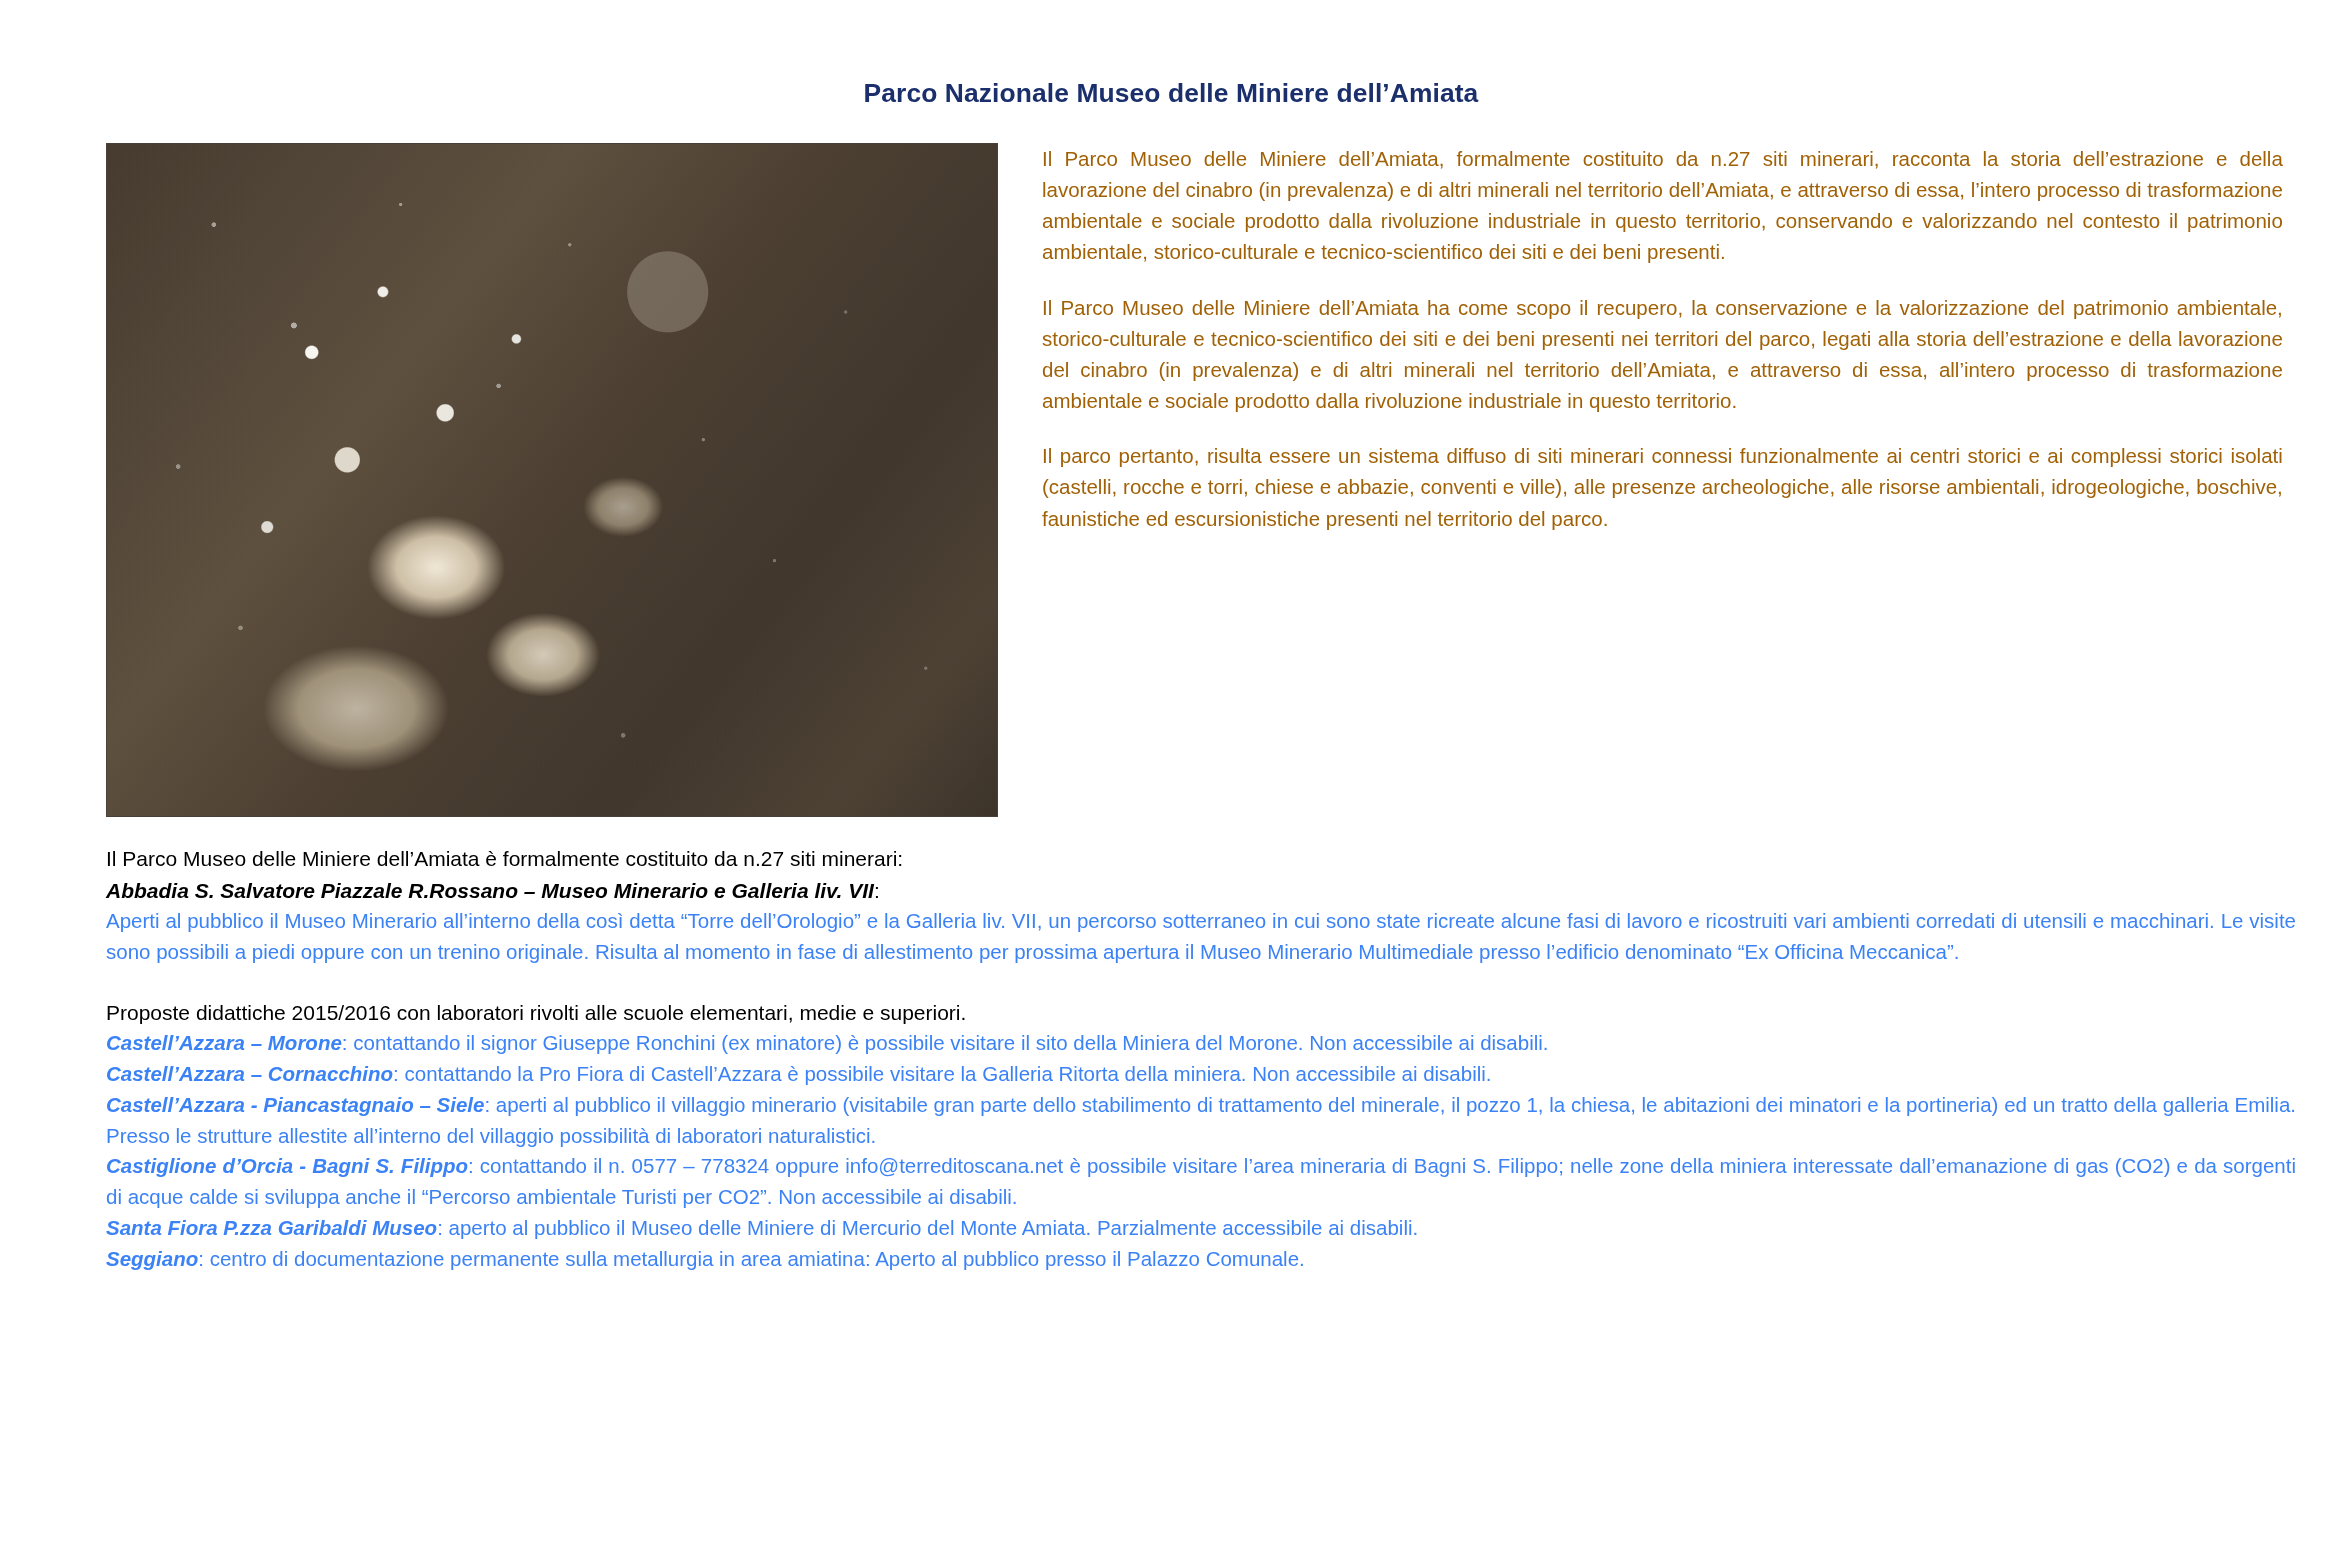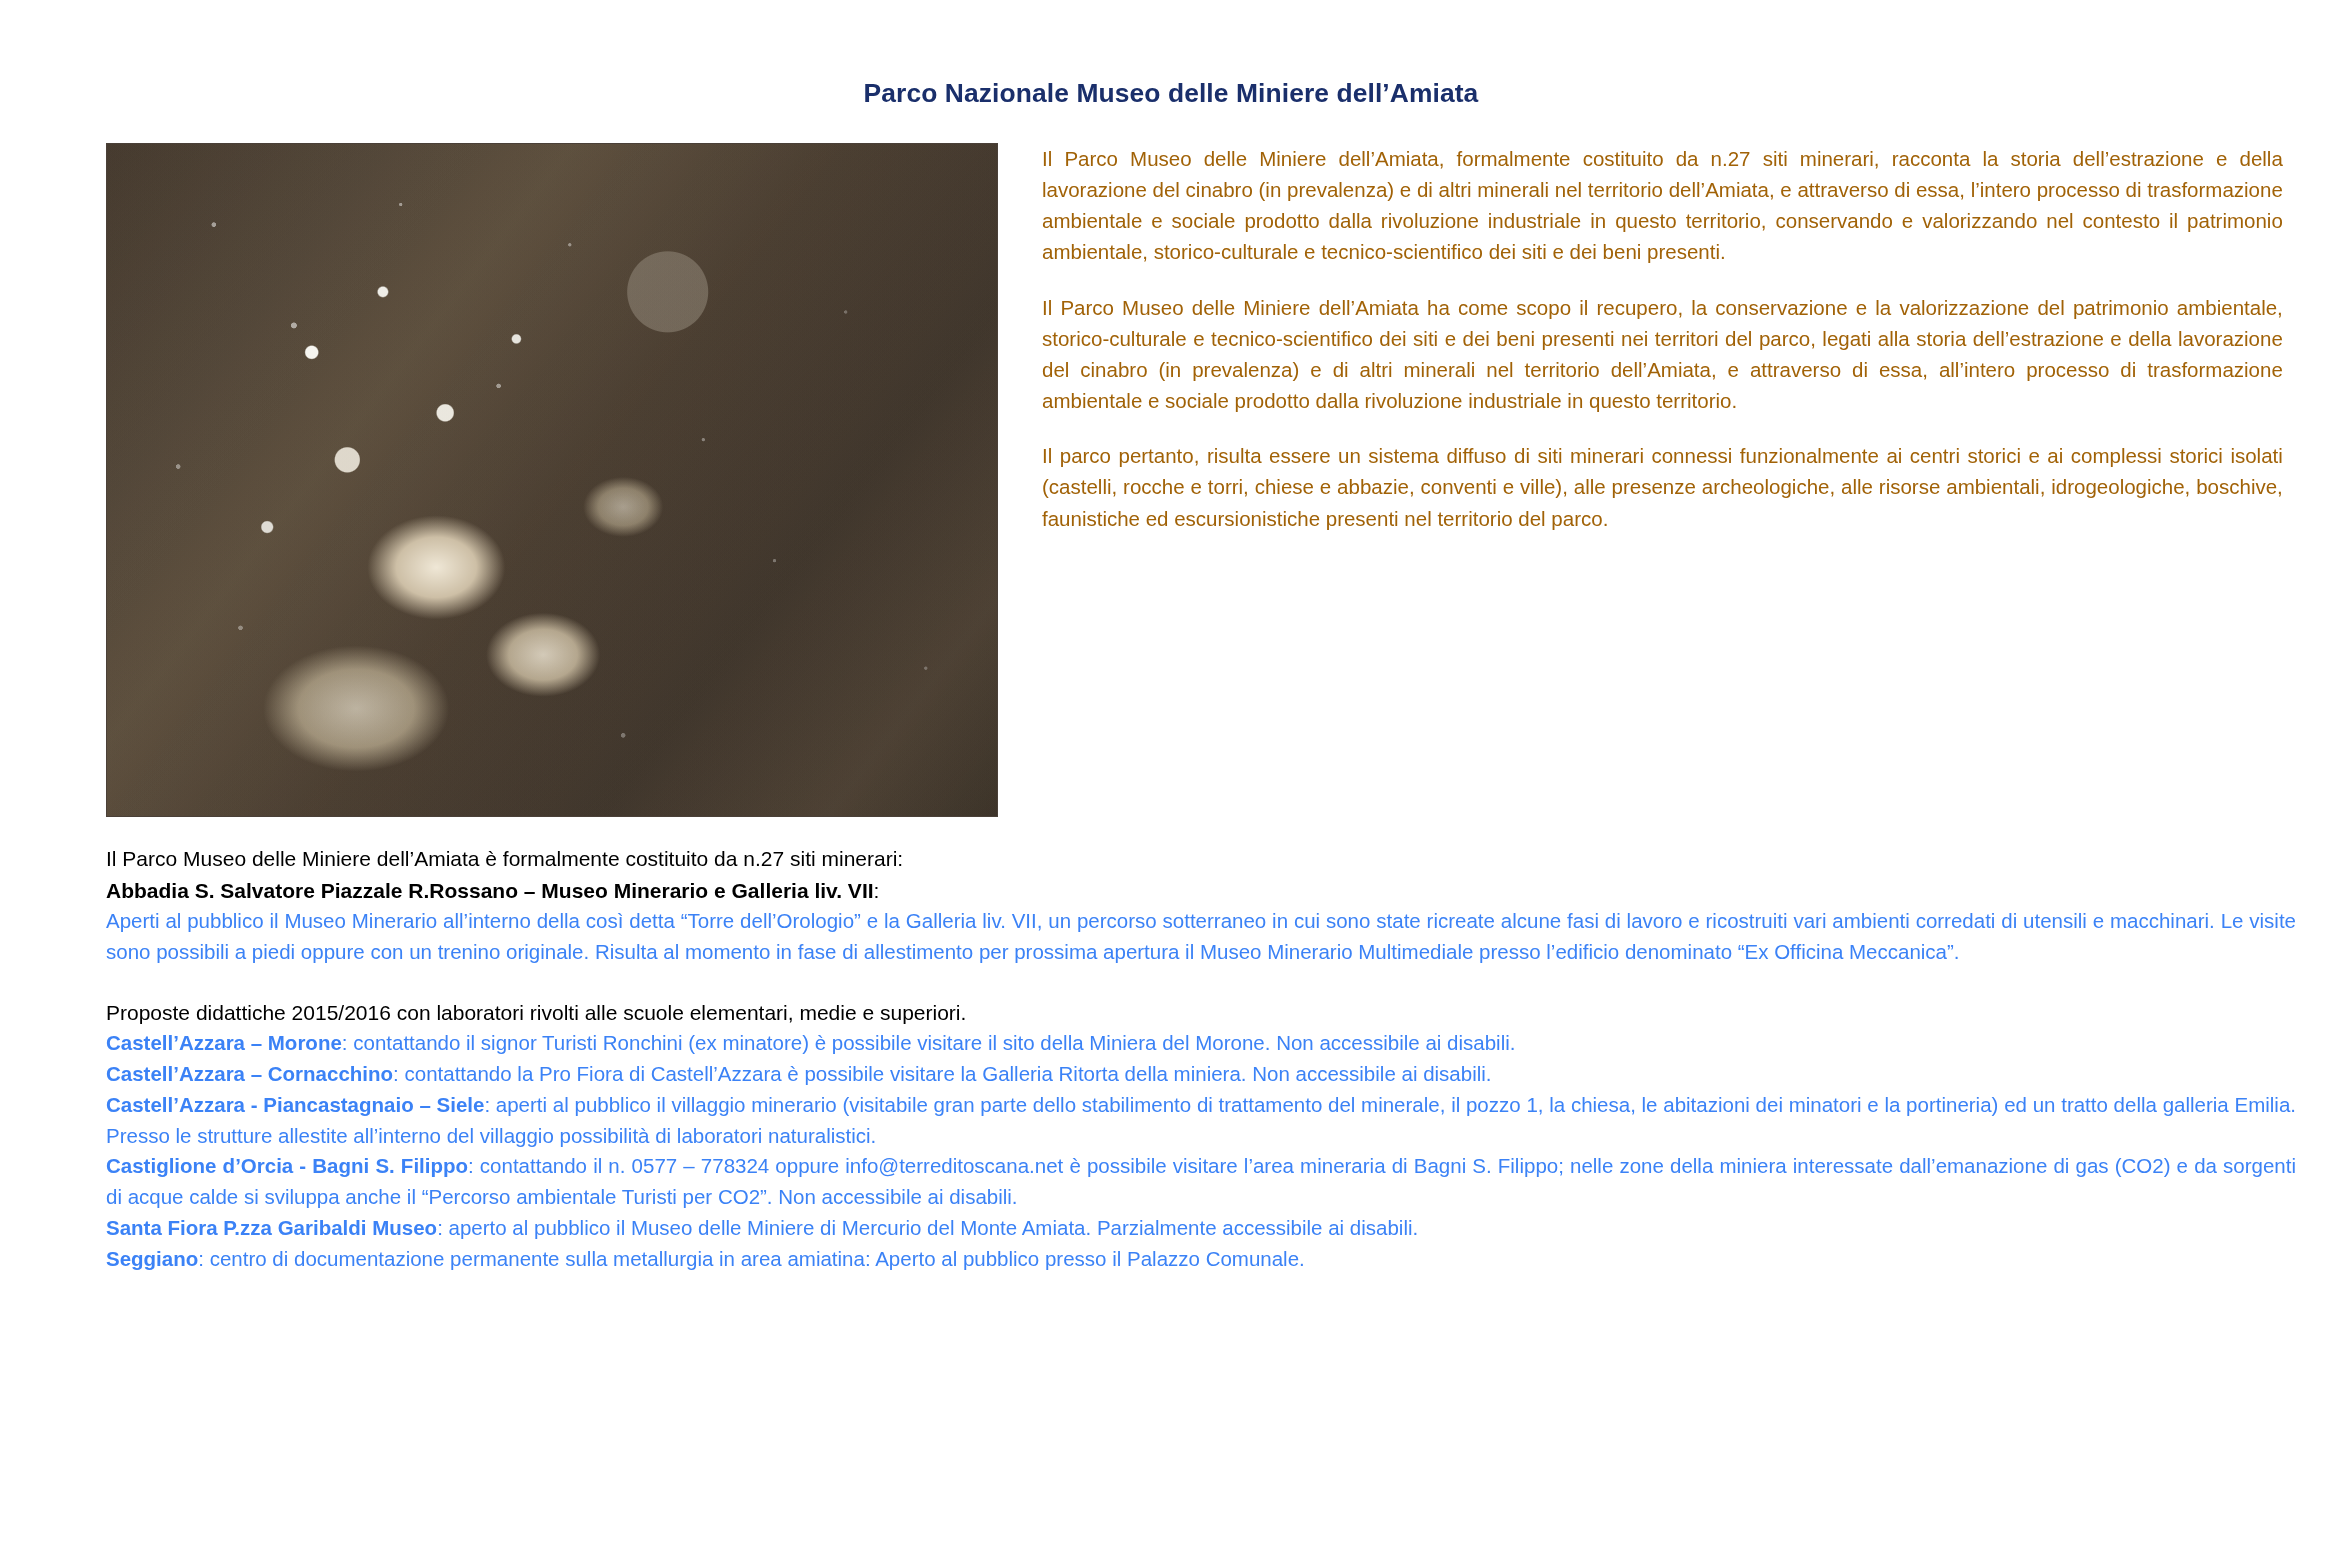--- a/index.html
+++ b/index.html
@@ -106,20 +106,21 @@
     color: #000;
   }
   .para {
     font-size: 20.5px;
     line-height: 1.5;
     color: #3b82f6;
     text-align: justify;
   }
   .bolditalic {
     font-weight: bold;
+    font-style: italic;
   }
   .gap {
     height: 29px;
   }
 </style>
 </head>
 <body>
 
 <div class="page">
 
@@ -139,21 +140,21 @@
     <p class="line">Il Parco Museo delle Miniere dell’Amiata è formalmente costituito da n.27 siti minerari:</p>
 
     <p class="line"><span class="bolditalic">Abbadia S. Salvatore Piazzale R.Rossano – Museo Minerario e Galleria liv. VII</span><span>:</span></p>
 
     <p class="para">Aperti al pubblico il Museo Minerario all’interno della così detta “Torre dell’Orologio” e la Galleria liv. VII, un percorso sotterraneo in cui sono state ricreate alcune fasi di lavoro e ricostruiti vari ambienti corredati di utensili e macchinari. Le visite sono possibili a piedi oppure con un trenino originale. Risulta al momento in fase di allestimento per prossima apertura il Museo Minerario Multimediale presso l’edificio denominato “Ex Officina Meccanica”.</p>
 
     <div class="gap"></div>
 
     <p class="line">Proposte didattiche 2015/2016 con laboratori rivolti alle scuole elementari, medie e superiori.</p>
 
-    <p class="para"><span class="bolditalic">Castell’Azzara – Morone</span><span>:</span><span>  contattando il signor Turisti Ronchini (ex minatore) è possibile visitare il sito della Miniera del Morone. Non accessibile ai disabili.</span></p>
+    <p class="para"><span class="bolditalic">Castell’Azzara – Morone</span><span>:</span><span>  contattando il signor Giuseppe Ronchini (ex minatore) è possibile visitare il sito della Miniera del Morone. Non accessibile ai disabili.</span></p>
 
     <p class="para"><span class="bolditalic">Castell’Azzara – Cornacchino</span><span>:</span><span> contattando la Pro Fiora di Castell’Azzara è possibile visitare la Galleria Ritorta della miniera. Non accessibile ai disabili.</span></p>
 
     <p class="para"><span class="bolditalic">Castell’Azzara - Piancastagnaio – Siele</span><span>:</span><span> aperti al pubblico il villaggio minerario (visitabile gran parte dello stabilimento di trattamento del minerale, il pozzo 1, la chiesa, le abitazioni dei minatori e la portineria) ed un tratto della galleria Emilia. Presso le strutture allestite all’interno del villaggio possibilità di laboratori naturalistici.</span></p>
 
     <p class="para"><span class="bolditalic">Castiglione d’Orcia - Bagni S. Filippo</span><span>:</span><span> contattando il n. 0577 – 778324 oppure info@terreditoscana.net è possibile visitare l’area mineraria di Bagni S. Filippo; nelle zone della miniera interessate dall’emanazione di gas (CO2) e da sorgenti di acque calde si sviluppa anche il “Percorso ambientale Turisti per CO2”. Non accessibile ai disabili.</span></p>
 
     <p class="para"><span class="bolditalic">Santa Fiora P.zza Garibaldi Museo</span><span>:</span><span> aperto al pubblico il Museo delle Miniere di Mercurio del Monte Amiata. Parzialmente accessibile ai disabili.</span></p>
 
     <p class="para"><span class="bolditalic">Seggiano</span><span>:</span><span> centro di documentazione permanente sulla metallurgia in area amiatina: Aperto al pubblico presso il Palazzo Comunale.</span></p>

